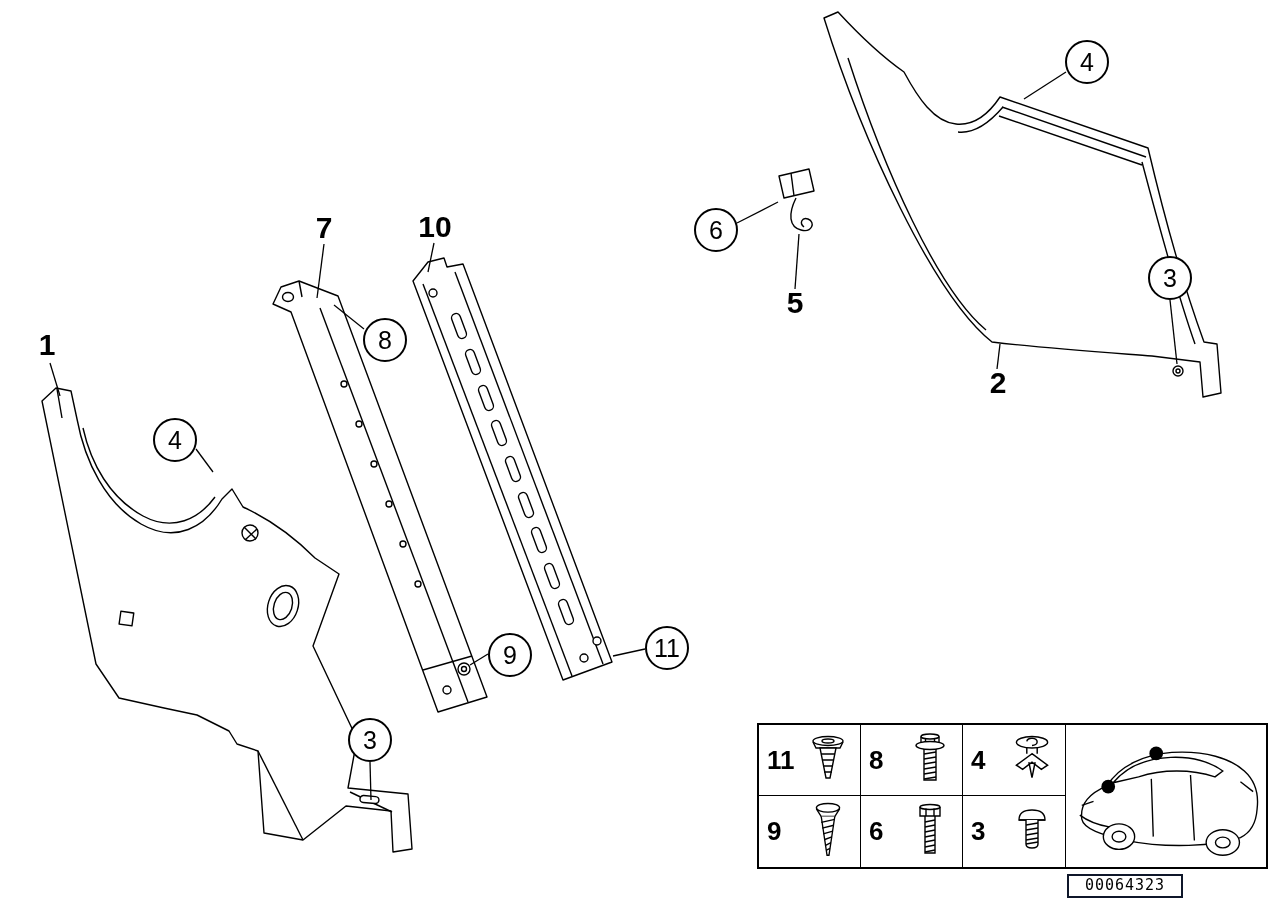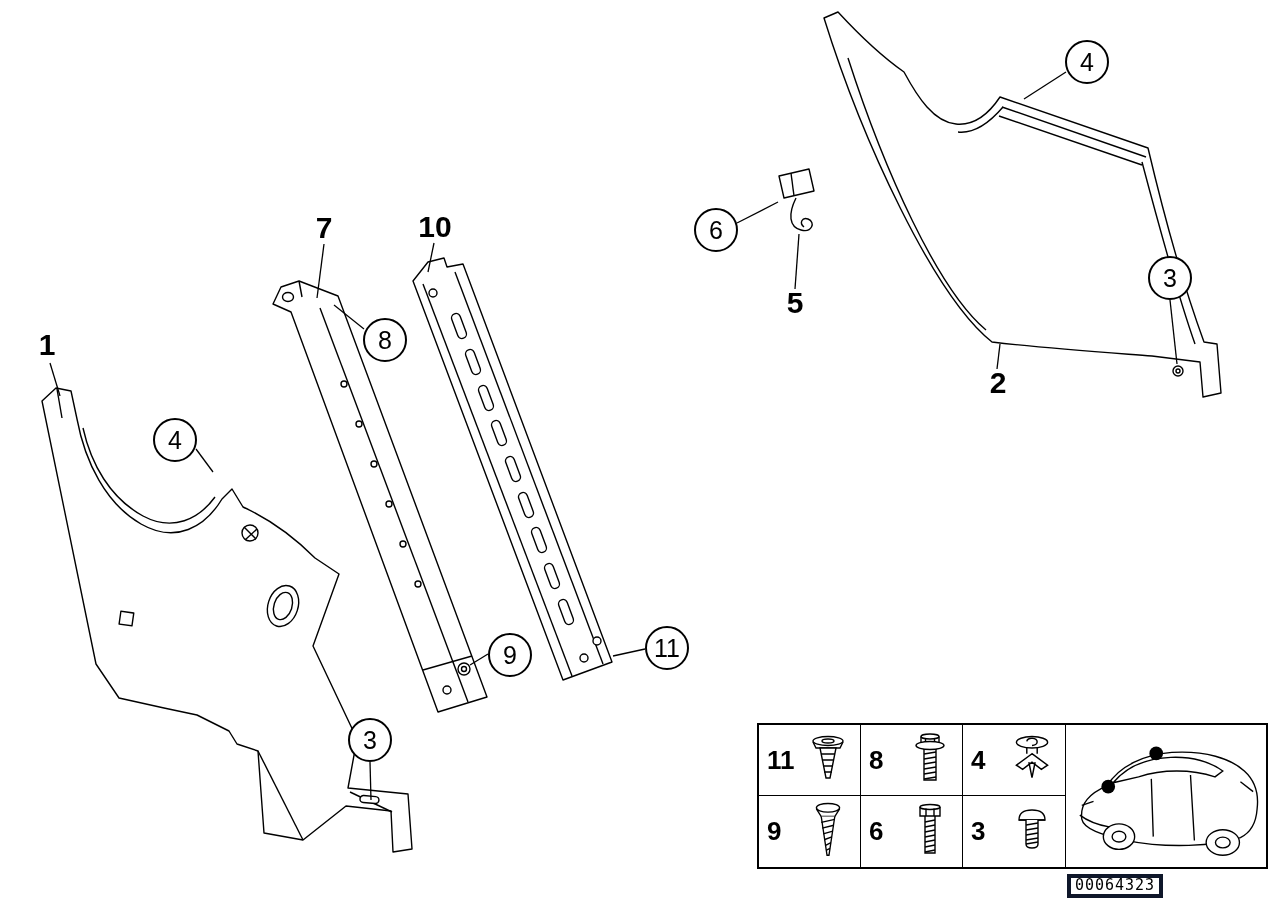--- a/index.html
+++ b/index.html
@@ -37,23 +37,23 @@
   }
   .lcell.bb { border-bottom:1px solid #000; }
   .lnum { font:700 26px "Liberation Sans", sans-serif; min-width:32px; }
   .licon { margin:0 auto; display:block; }
   .lcar {
     grid-column:4; grid-row:1 / 3; display:flex;
     align-items:center; justify-content:center;
   }
 
   .pn {
-    position:absolute; left:1067px; top:874px; width:96px; height:24px;
-    box-sizing:border-box; border:4px solid #0f172a; background:#fff;
-    display:flex; align-items:flex-end; justify-content:center;
+    position:absolute; left:1067px; top:874px; width:116px; height:24px;
+    box-sizing:border-box; border:2px solid #0f172a; background:#fff;
+    display:flex; align-items:flex-start; justify-content:center;
     font:400 15px "DejaVu Sans Mono", monospace; letter-spacing:1px;
   }
 </style>
 </head>
 <body>
 
 <div class="stage">
 
   <svg class="artwork" width="1288" height="910" viewBox="0 0 1288 910">
 

